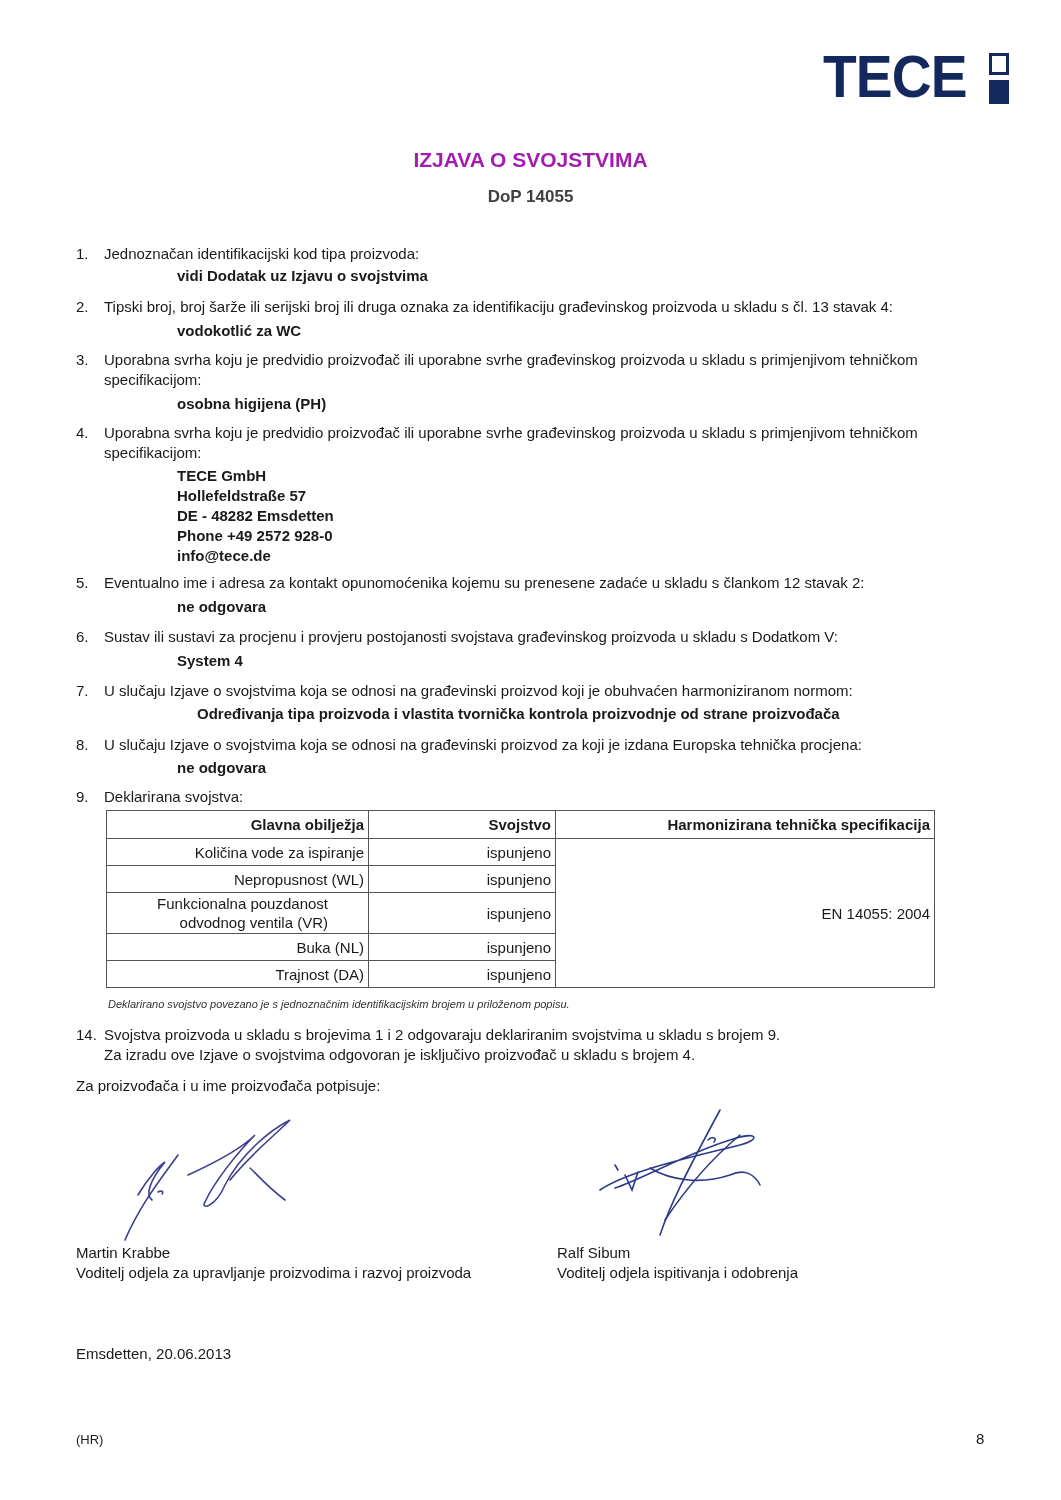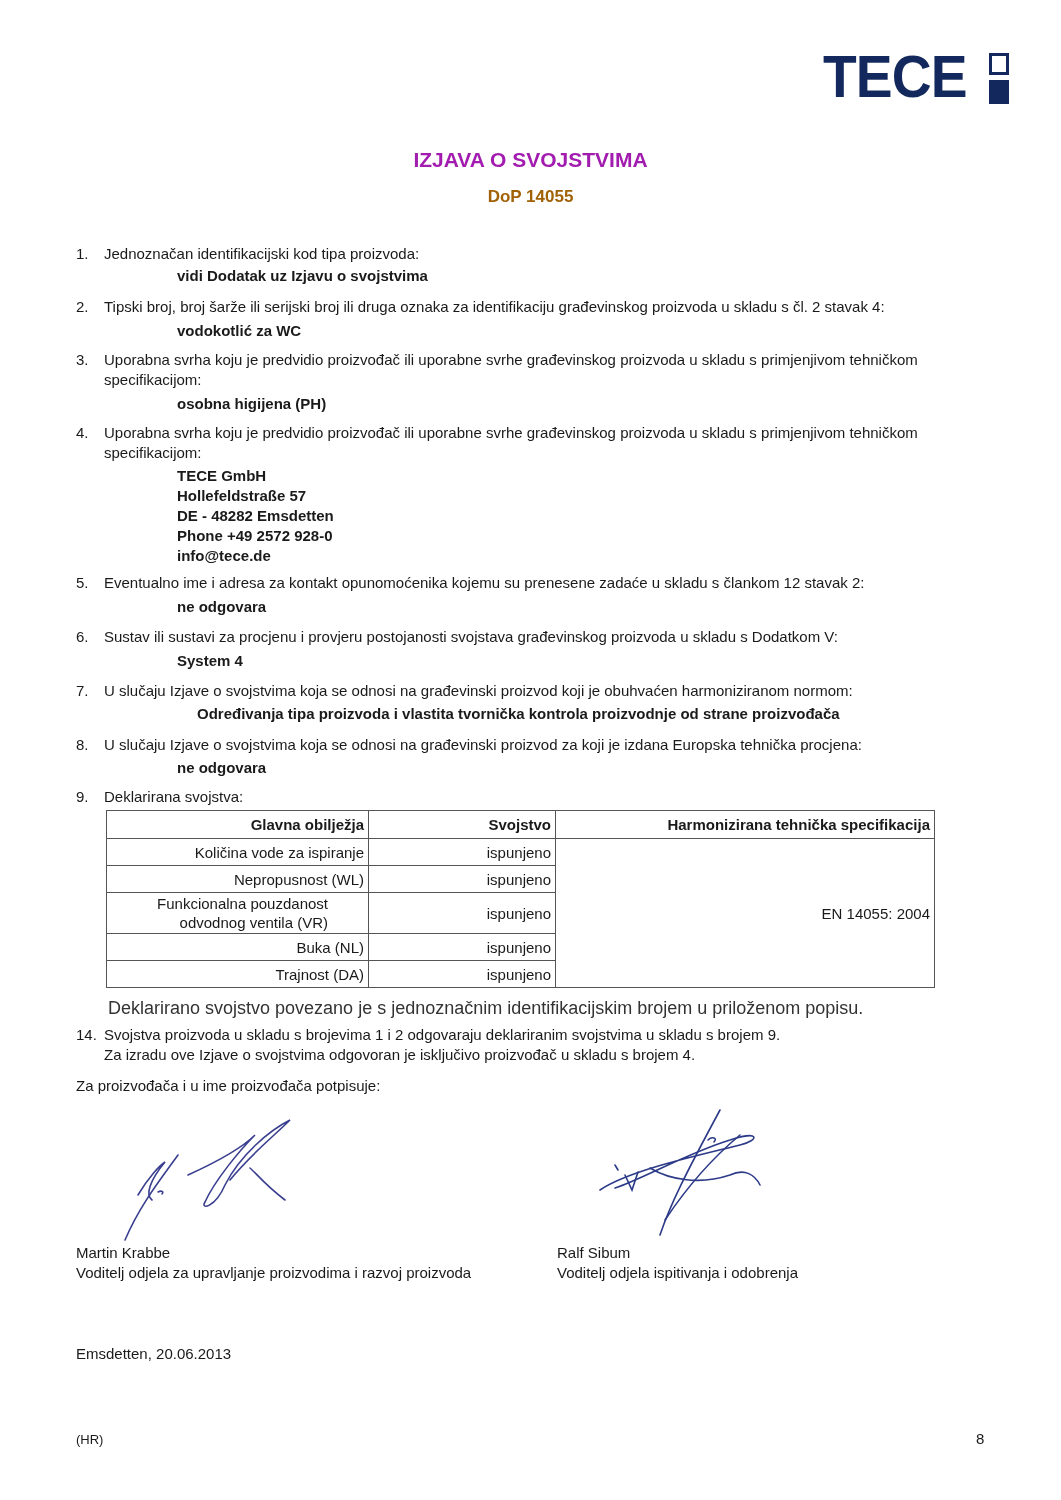--- a/index.html
+++ b/index.html
@@ -5,30 +5,30 @@
   html, body { margin: 0; padding: 0; background: #ffffff; }
   body { width: 1061px; height: 1500px; position: relative; overflow: hidden;
          font-family: "Liberation Sans", sans-serif; color: #1a1a1a; font-size: 15px; }
   .abs { position: absolute; }
   .logo { left: 795px; top: 53px; width: 190px; height: 52px; margin-left: 28px; }
   .logo-text { position: absolute; left: 0; top: -6px; font-size: 60px; font-weight: bold;
                color: #13285c; letter-spacing: -1px; line-height: 60px; transform: scaleX(0.92); transform-origin: left top; }
   .logo-sq-outline { position: absolute; left: 166px; top: 0; width: 14px; height: 16px; border: 3px solid #13285c; background: #fff; }
   .logo-sq-fill { position: absolute; left: 166px; top: 27px; width: 20px; height: 24px; background: #13285c; }
   .title { left: 0; width: 1061px; top: 148px; text-align: center; font-size: 21px; font-weight: bold; color: #a21caf; }
-  .subtitle { left: 0; width: 1061px; top: 187px; text-align: center; font-size: 17px; font-weight: bold; color: #a16207; }
+  .subtitle { left: 0; width: 1061px; top: 187px; text-align: center; font-size: 17px; font-weight: bold; color: #404040; }
   .item { position: absolute; left: 76px; width: 910px; line-height: 20px; font-size: 15px; }
   .num { position: absolute; left: 0; top: 0; }
   .txt { margin-left: 28px; }
   .val { position: absolute; left: 177px; font-weight: bold; font-size: 15px; line-height: 20px; }
   table.props { position: absolute; left: 106px; top: 810px; width: 829px; border-collapse: collapse; font-size: 15px; }
   table.props th, table.props td { border: 1.5px solid #555; text-align: right; padding: 0 4px; }
   table.props th { font-weight: bold; height: 27px; }
   table.props td { height: 26px; line-height: 19px; }
-  .footnote { left: 108px; top: 998px; font-size: 18px; color: #333; }
+  .footnote { left: 108px; top: 998px; font-size: 11px; color: #333; font-style: italic; }
   .sig-name { font-size: 15px; line-height: 20px; }
   .small { font-size: 13px; text-align: right; }
 </style>
 </head>
 <body>
 
 <div class="abs logo">
   <span class="logo-text">TECE</span>
   <span class="logo-sq-outline"></span>
   <span class="logo-sq-fill"></span>
@@ -38,21 +38,21 @@
 <div class="abs subtitle">DoP 14055</div>
 
 <div class="item" style="top:244px;">
   <span class="num">1.</span>
   <div class="txt">Jednoznačan identifikacijski kod tipa proizvoda:</div>
 </div>
 <div class="val" style="top:266px;">vidi Dodatak uz Izjavu o svojstvima</div>
 
 <div class="item" style="top:297px;">
   <span class="num">2.</span>
-  <div class="txt">Tipski broj, broj šarže ili serijski broj ili druga oznaka za identifikaciju građevinskog proizvoda u skladu s čl. 2 stavak 4:</div>
+  <div class="txt">Tipski broj, broj šarže ili serijski broj ili druga oznaka za identifikaciju građevinskog proizvoda u skladu s čl. 13 stavak 4:</div>
 </div>
 <div class="val" style="top:321px;">vodokotlić za WC</div>
 
 <div class="item" style="top:350px;">
   <span class="num">3.</span>
   <div class="txt">Uporabna svrha koju je predvidio proizvođač ili uporabne svrhe građevinskog proizvoda u skladu s primjenjivom tehničkom specifikacijom:</div>
 </div>
 <div class="val" style="top:394px;">osobna higijena (PH)</div>
 
 <div class="item" style="top:423px;">

